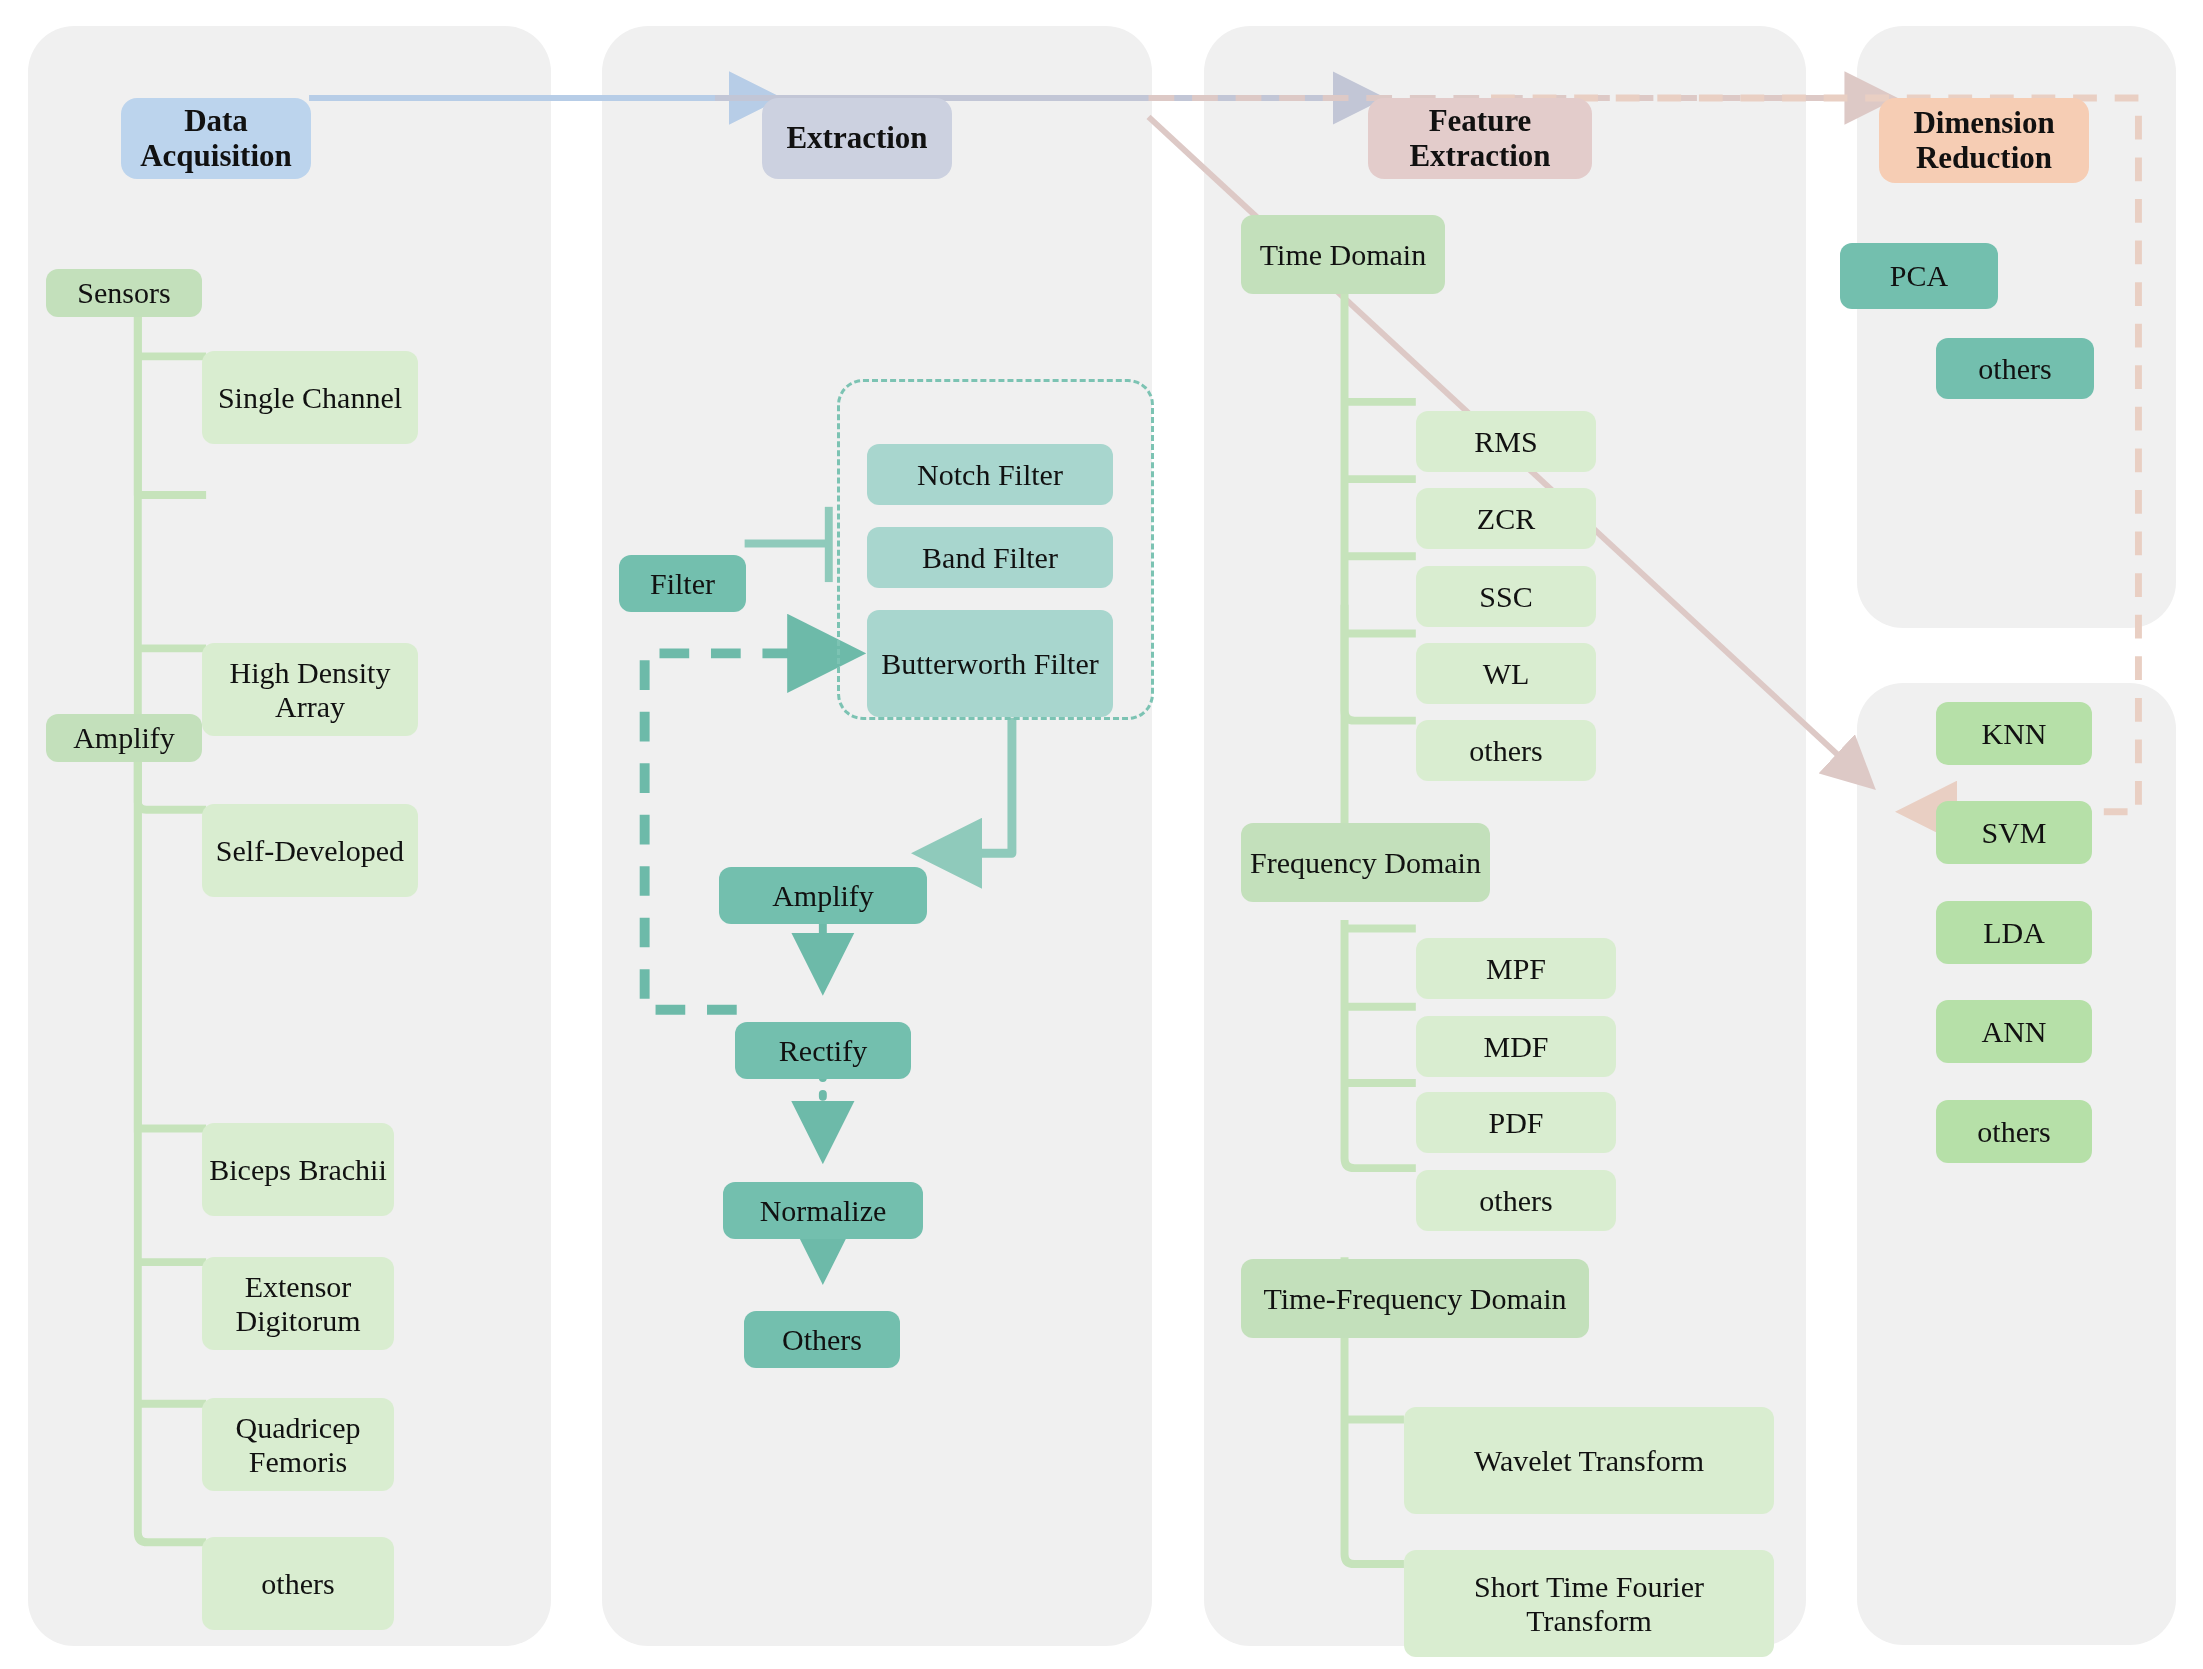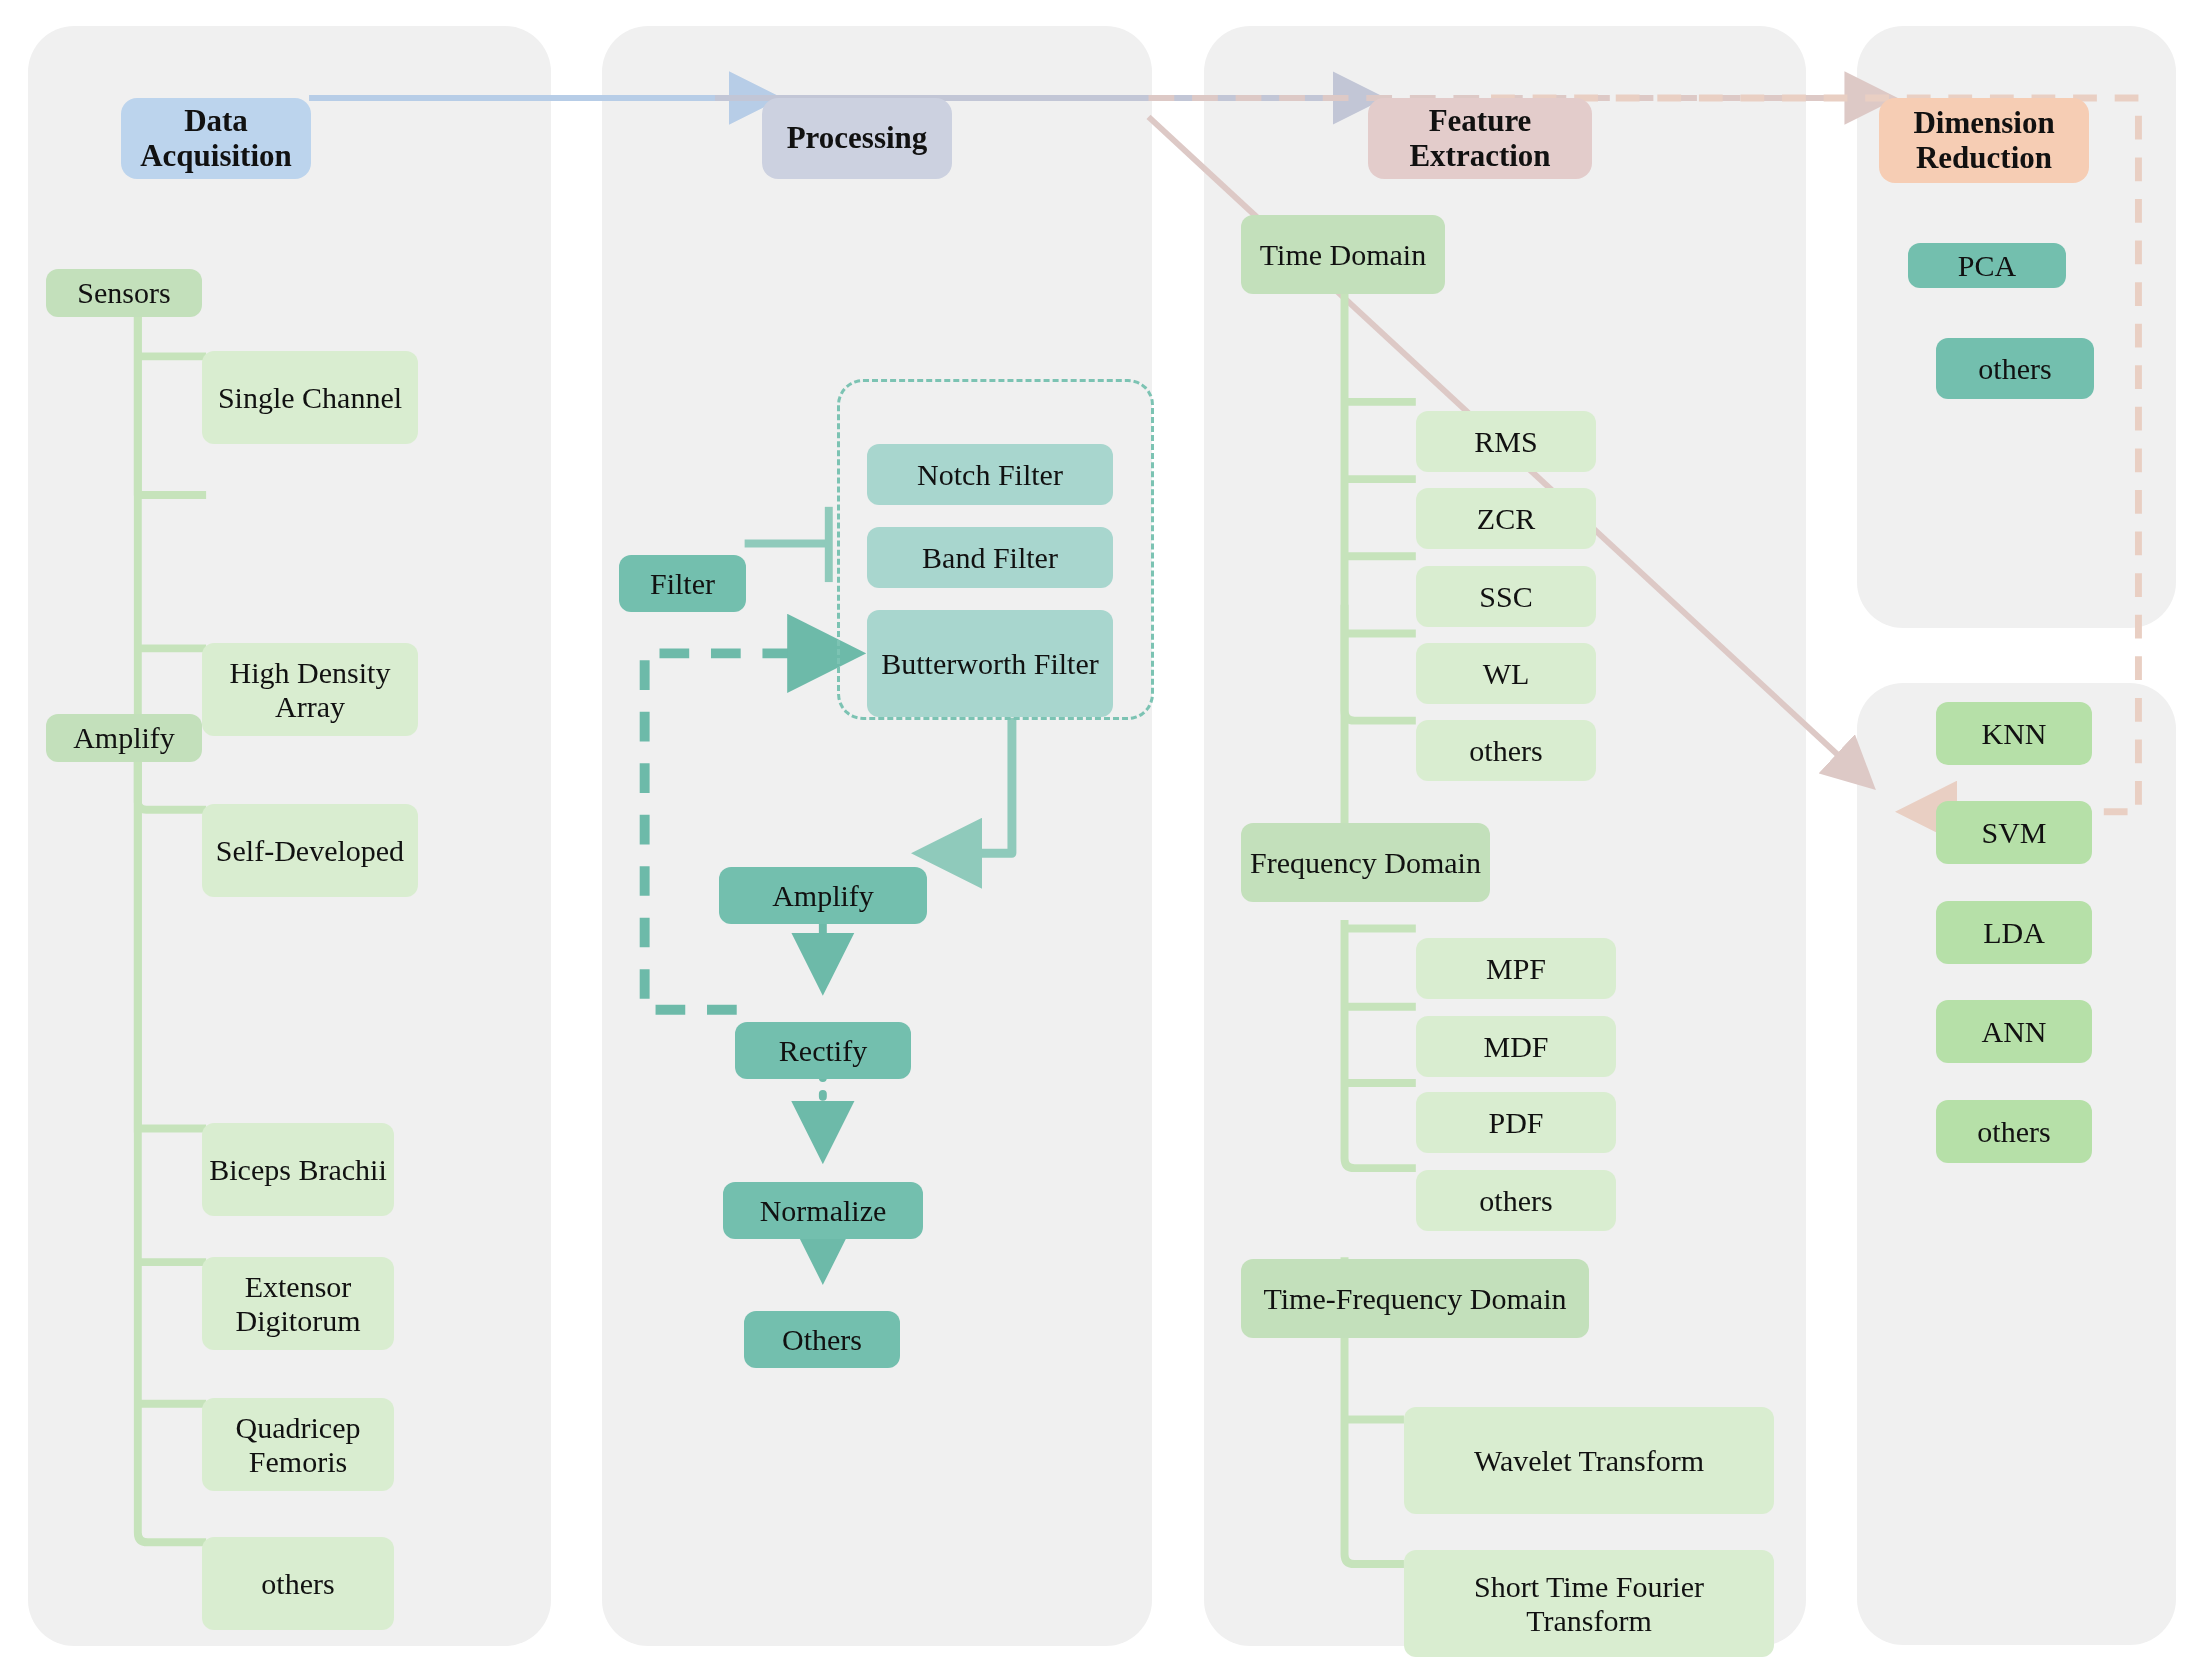--- a/index.html
+++ b/index.html
@@ -121,21 +121,21 @@
   <div class="node g-light" style="left:202px;top:602px;width:216px;height:93px;">High Density Array</div>
   <div class="node g-light" style="left:202px;top:763px;width:216px;height:93px;">Self-Developed</div>
 
   <div class="node g-mid" style="left:46px;top:673px;width:156px;height:48px;">Amplify</div>
 
   <div class="node g-light" style="left:202px;top:1082px;width:192px;height:93px;">Biceps Brachii</div>
   <div class="node g-light" style="left:202px;top:1216px;width:192px;height:93px;">Extensor Digitorum</div>
   <div class="node g-light" style="left:202px;top:1357px;width:192px;height:93px;">Quadricep Femoris</div>
   <div class="node g-light" style="left:202px;top:1496px;width:192px;height:93px;">others</div>
 
-  <div class="node hdr hdr-gray" style="left:762px;top:57px;width:190px;height:81px;">Processing</div>
+  <div class="node hdr hdr-gray" style="left:762px;top:57px;width:190px;height:81px;">Extraction</div>
 
   <div class="dashbox" style="left:837px;top:379px;width:311px;height:335px;"></div>
 
   <div class="node t-dark" style="left:619px;top:514px;width:127px;height:57px;">Filter</div>
 
   <div class="node t-light" style="left:867px;top:403px;width:246px;height:61px;">Notch Filter</div>
   <div class="node t-light" style="left:867px;top:486px;width:246px;height:61px;">Band Filter</div>
   <div class="node t-light" style="left:867px;top:569px;width:246px;height:107px;">Butterworth Filter</div>
 
   <div class="node t-dark" style="left:719px;top:826px;width:208px;height:57px;">Amplify</div>
@@ -156,21 +156,21 @@
   <div class="node g-light" style="left:1416px;top:897px;width:200px;height:61px;">MPF</div>
   <div class="node g-light" style="left:1416px;top:975px;width:200px;height:61px;">MDF</div>
   <div class="node g-light" style="left:1416px;top:1051px;width:200px;height:61px;">PDF</div>
   <div class="node g-light" style="left:1416px;top:1129px;width:200px;height:61px;">others</div>
 
   <div class="node g-mid" style="left:1241px;top:1218px;width:348px;height:79px;">Time-Frequency Domain</div>
   <div class="node g-light" style="left:1404px;top:1366px;width:370px;height:107px;">Wavelet Transform</div>
   <div class="node g-light" style="left:1404px;top:1509px;width:370px;height:107px;">Short Time Fourier Transform</div>
 
   <div class="node hdr hdr-peach" style="left:1879px;top:57px;width:210px;height:85px;">Dimension Reduction</div>
-  <div class="node t-dark" style="left:1908px;top:202px;width:158px;height:45px;">PCA</div>
+  <div class="node t-dark" style="left:1840px;top:202px;width:158px;height:66px;">PCA</div>
   <div class="node t-dark" style="left:1936px;top:297px;width:158px;height:61px;">others</div>
 
   <div class="node g-solid" style="left:1936px;top:661px;width:156px;height:63px;">KNN</div>
   <div class="node g-solid" style="left:1936px;top:760px;width:156px;height:63px;">SVM</div>
   <div class="node g-solid" style="left:1936px;top:860px;width:156px;height:63px;">LDA</div>
   <div class="node g-solid" style="left:1936px;top:959px;width:156px;height:63px;">ANN</div>
   <div class="node g-solid" style="left:1936px;top:1059px;width:156px;height:63px;">others</div>
 
 </div>
 

